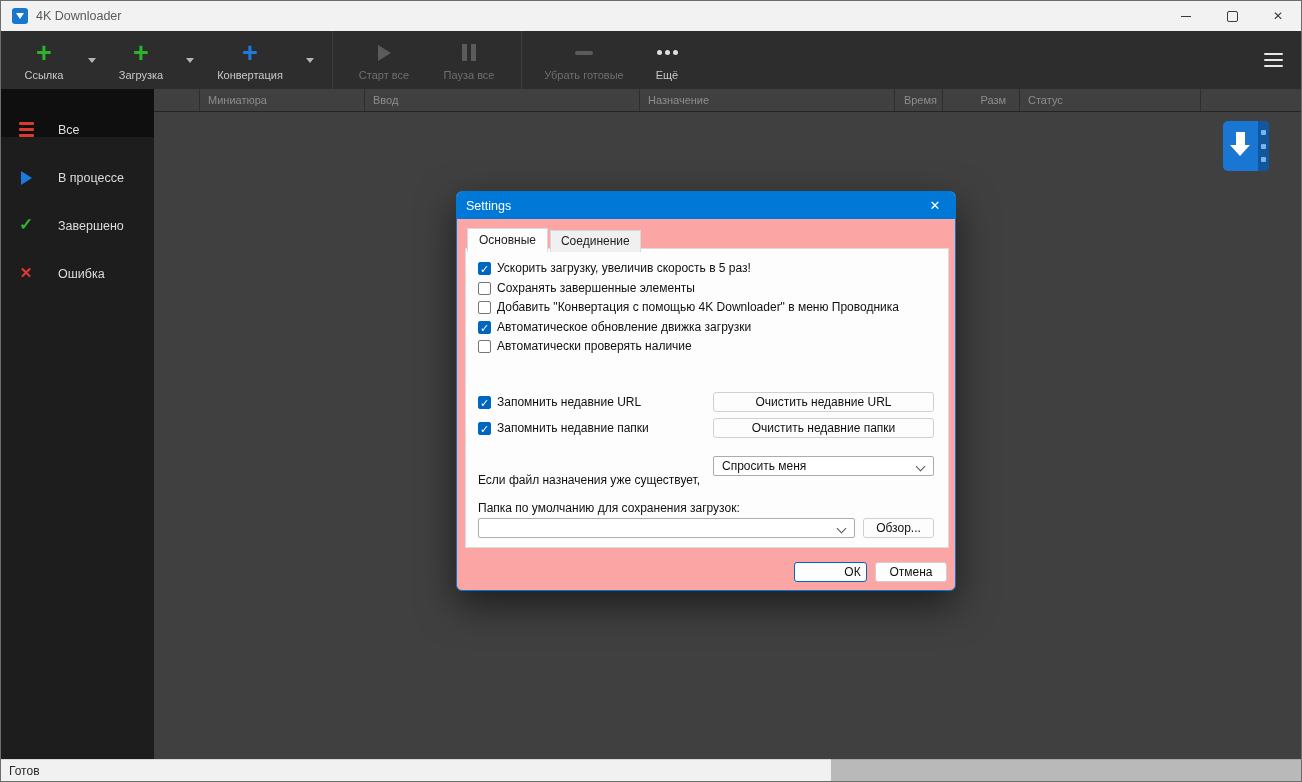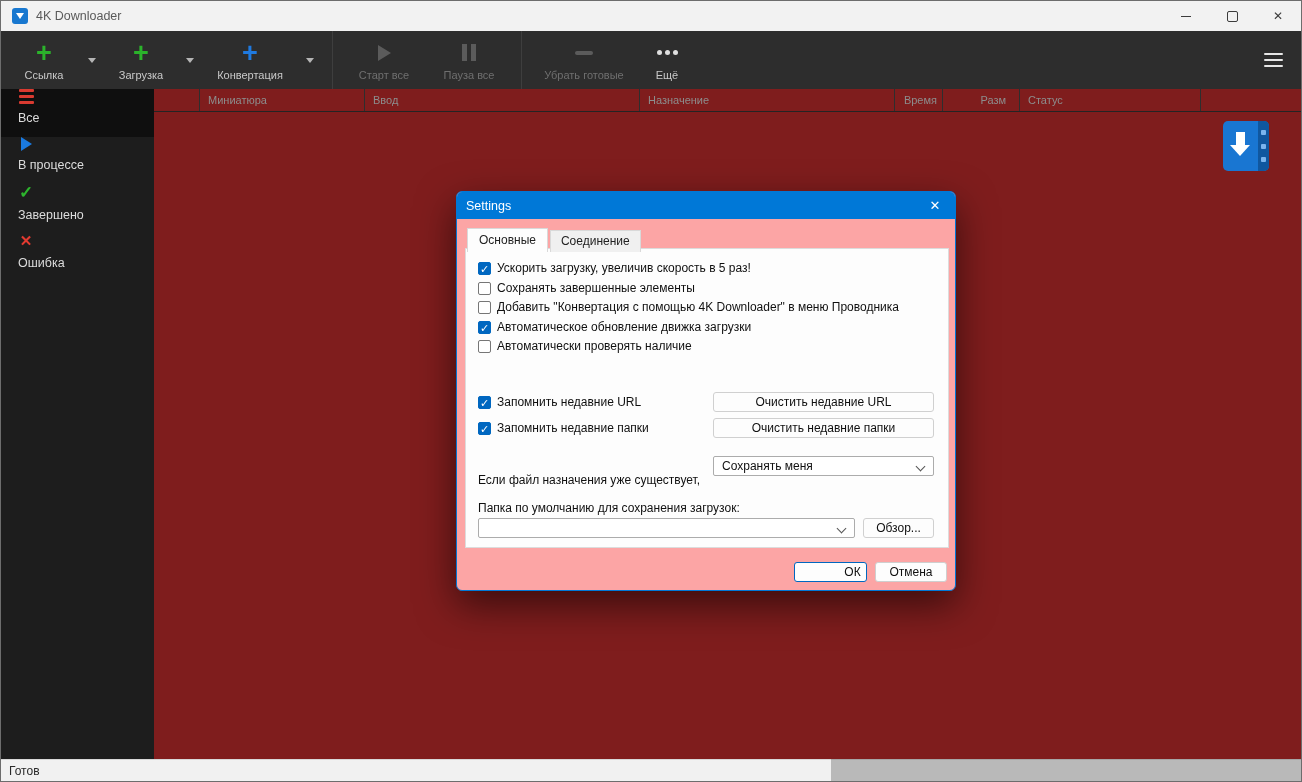--- a/index.html
+++ b/index.html
@@ -34,30 +34,30 @@
   .minus-ic{width:18px;height:4px;border-radius:2px;background:#5b5b5b;}
   .dots-ic{display:flex;gap:3px;}
   .dots-ic i{width:5px;height:5px;border-radius:50%;background:#dfdfdf;}
   .w-link{width:70px}.w-dl{width:72px}.w-conv{width:94px}.w-start{width:84px}.w-pause{width:86px}.w-remove{width:78px}.w-removedone{width:106px}.w-more{width:60px}
   .hamburger{margin-left:auto;margin-right:18px;align-self:center;display:flex;flex-direction:column;gap:4px;}
   .hamburger i{width:19px;height:2px;background:#e6e6e6;border-radius:1px;display:block;}
 
   
   .main{flex:1;position:relative;display:flex;min-height:0;}
   .sidebar{width:153px;flex:0 0 153px;background:#1d1d1d;}
-  .side-item{height:48px;display:flex;align-items:flex-start;gap:7px;padding-left:17px;color:#dcdcdc;font-size:12.5px;flex-direction:column;}
+  .side-item{height:48px;display:flex;align-items:flex-end;gap:24px;padding-left:17px;color:#dcdcdc;font-size:12.5px;}
   .side-item.selected{background:#0f0f0f;}
   .si-icon{width:16px;display:flex;align-items:center;justify-content:center;flex:0 0 auto;}
   .bars-red{display:flex;flex-direction:column;gap:3px;}
   .bars-red i{width:15px;height:3px;background:#d93a30;border-radius:1px;display:block;}
   .si-play{width:0;height:0;border-top:7px solid transparent;border-bottom:7px solid transparent;border-left:11px solid #1a7ae0;}
   .si-check{color:#2db52d;font-size:17px;font-weight:bold;line-height:16px;}
   .si-cross{color:#e23a30;font-size:15px;font-weight:bold;line-height:16px;}
 
-  .content{flex:1;background:#7f1d1d;position:relative;min-width:0;}
+  .content{flex:1;background:#404040;position:relative;min-width:0;}
   .col-headers{height:22px;display:flex;color:#8d8d8d;font-size:11px;border-bottom:1px solid #242424;}
   .col{display:flex;align-items:center;box-sizing:border-box;padding:0 8px;overflow:hidden;white-space:nowrap;}
   .col.c0{width:45px;padding:0;}
   .col.c1{width:165px;}
   .col.c2{width:275px;}
   .col.c3{width:255px;}
   .col.c4{width:48px;justify-content:flex-end;padding-right:5px;}
   .col.c5{width:77px;justify-content:flex-end;padding-right:13px;}
   .col.c6{width:182px;border-right:1px solid #2e2e2e;}
   .col.sep{border-left:1px solid #2e2e2e;}
@@ -280,21 +280,21 @@
         <button class="side-btn" style="top:143px">Очистить недавние URL</button>
 
         <div class="row" style="top:172px">
           <span class="checkbox checked"></span>
           <span class="lbl">Запомнить недавние папки</span>
         </div>
         <button class="side-btn" style="top:169px">Очистить недавние папки</button>
 
         <span class="plain-lbl" style="top:224px">Если файл назначения уже существует,</span>
         <div class="dropdown" style="top:207px">
-          <span>Сохранять меня</span>
+          <span>Спросить меня</span>
           <span class="chev-down"></span>
         </div>
 
         <span class="plain-lbl" style="top:252px">Папка по умолчанию для сохранения загрузок:</span>
         <div class="combo">
           <span></span>
           <span class="chev-down"></span>
         </div>
         <button class="side-btn" style="left:397px;top:269px;width:71px">Обзор...</button>
       </div>

